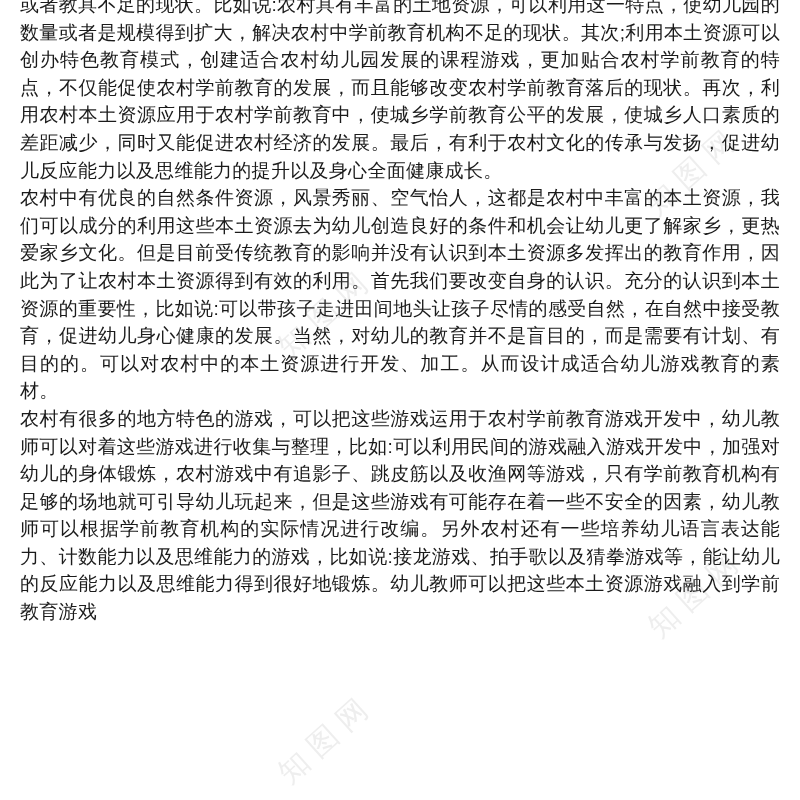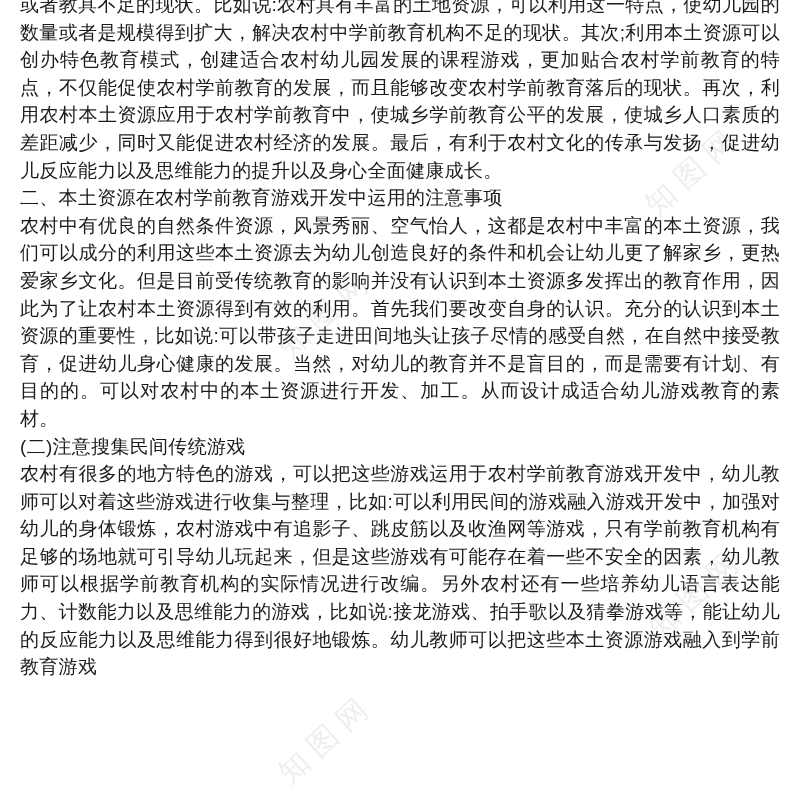--- a/index.html
+++ b/index.html
@@ -61,17 +61,15 @@
 
 <div class="watermark-layer">
   <span class="wm wm1">知图网</span>
   <span class="wm wm2">知图网</span>
   <span class="wm wm3">知图网</span>
   <span class="wm wm4">知图网</span>
 </div>
 
 <div class="doc-content">
   <p>或者教具不足的现状。比如说:农村具有丰富的土地资源，可以利用这一特点，使幼儿园的数量或者是规模得到扩大，解决农村中学前教育机构不足的现状。其次;利用本土资源可以创办特色教育模式，创建适合农村幼儿园发展的课程游戏，更加贴合农村学前教育的特点，不仅能促使农村学前教育的发展，而且能够改变农村学前教育落后的现状。再次，利用农村本土资源应用于农村学前教育中，使城乡学前教育公平的发展，使城乡人口素质的差距减少，同时又能促进农村经济的发展。最后，有利于农村文化的传承与发扬，促进幼儿反应能力以及思维能力的提升以及身心全面健康成长。</p>
-  <p class="heading">二、本土资源在农村学前教育游戏开发中运用的注意事项</p>
   <p>农村中有优良的自然条件资源，风景秀丽、空气怡人，这都是农村中丰富的本土资源，我们可以成分的利用这些本土资源去为幼儿创造良好的条件和机会让幼儿更了解家乡，更热爱家乡文化。但是目前受传统教育的影响并没有认识到本土资源多发挥出的教育作用，因此为了让农村本土资源得到有效的利用。首先我们要改变自身的认识。充分的认识到本土资源的重要性，比如说:可以带孩子走进田间地头让孩子尽情的感受自然，在自然中接受教育，促进幼儿身心健康的发展。当然，对幼儿的教育并不是盲目的，而是需要有计划、有目的的。可以对农村中的本土资源进行开发、加工。从而设计成适合幼儿游戏教育的素材。</p>
-  <p class="subheading">(二)注意搜集民间传统游戏</p>
   <p>农村有很多的地方特色的游戏，可以把这些游戏运用于农村学前教育游戏开发中，幼儿教师可以对着这些游戏进行收集与整理，比如:可以利用民间的游戏融入游戏开发中，加强对幼儿的身体锻炼，农村游戏中有追影子、跳皮筋以及收渔网等游戏，只有学前教育机构有足够的场地就可引导幼儿玩起来，但是这些游戏有可能存在着一些不安全的因素，幼儿教师可以根据学前教育机构的实际情况进行改编。另外农村还有一些培养幼儿语言表达能力、计数能力以及思维能力的游戏，比如说:接龙游戏、拍手歌以及猜拳游戏等，能让幼儿的反应能力以及思维能力得到很好地锻炼。幼儿教师可以把这些本土资源游戏融入到学前教育游戏</p>
 </div>
 
 </body></html>

